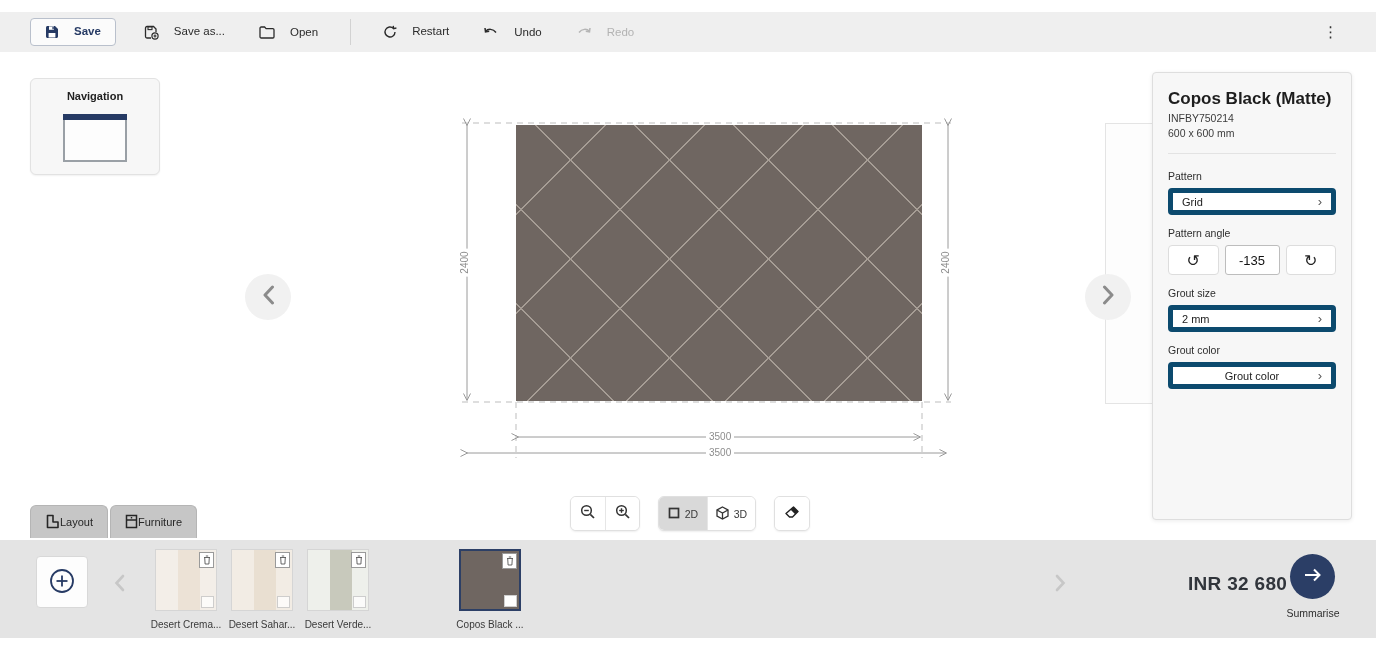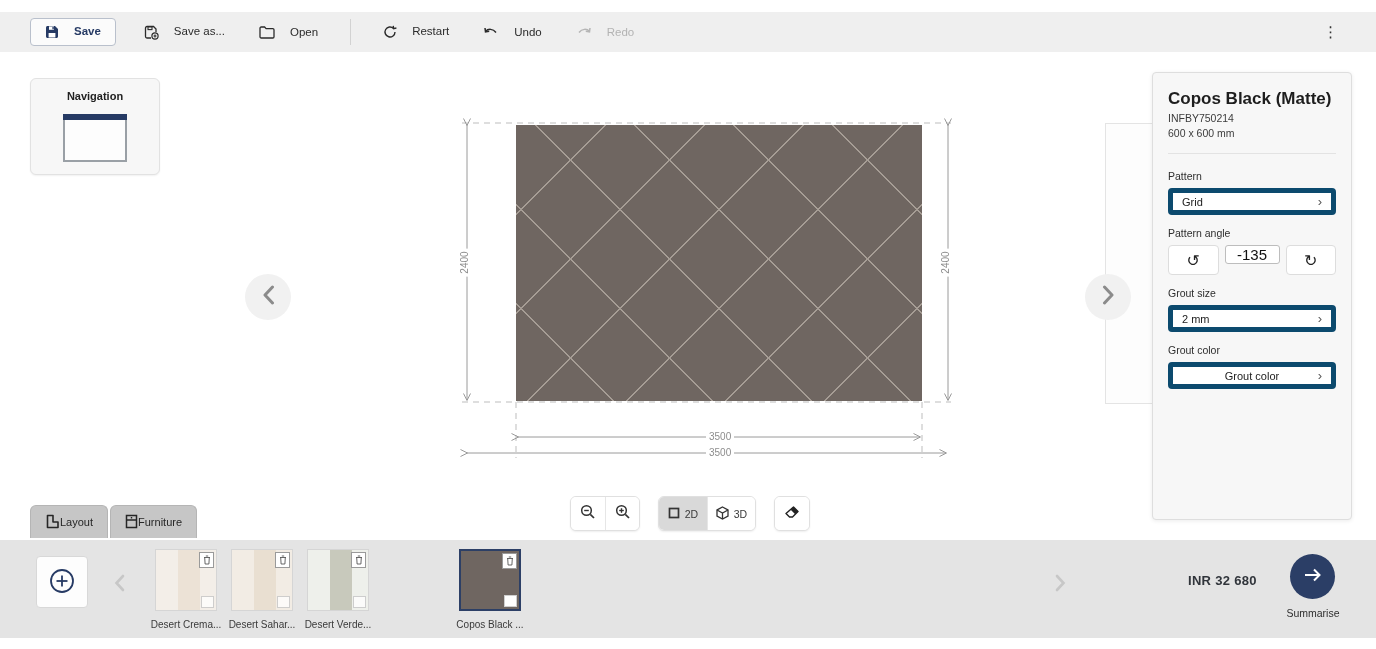--- a/index.html
+++ b/index.html
@@ -40,21 +40,21 @@
   #sidebar .sb-title { font-size:17px; font-weight:bold; color:#1e1e1e; }
   #sidebar .sb-sub { font-size:10.5px; color:#3c3c3c; margin-top:3px; }
   #sidebar .sb-divider { height:1px; background:#e3e3e3; margin:14px 0 16px; }
   .sb-label { font-size:10.5px; color:#2e2e2e; margin:12px 0 6px; }
   .sb-select { height:27px; background:#fff; border:5px solid #0c4a6e; border-radius:4px; display:flex; align-items:center; padding:0 9px; font-size:11px; color:#222; cursor:pointer; }
   .sb-select .chev { margin-left:auto; color:#555; font-size:13px; line-height:1; }
   .sb-select.centered { justify-content:center; position:relative; }
   .sb-select.centered .chev { position:absolute; right:9px; margin:0; }
   #angle-row { display:flex; gap:6px; }
   .rot-btn { width:55px; height:30px; background:#fff; border:1px solid #ddd; border-radius:4px; display:flex; align-items:center; justify-content:center; font-size:16px; color:#222; cursor:pointer; }
-  #angle-input { width:55px; height:19px; border:1px solid #bdbdbd; border-radius:3px; text-align:center; font-size:15px; font-family:inherit; color:#111; background:#fff; }
+  #angle-input { width:55px; height:30px; border:1px solid #bdbdbd; border-radius:3px; text-align:center; font-size:13px; font-family:inherit; color:#111; background:#fff; }
 
   
   #view-controls { position:absolute; left:570px; top:444px; display:flex; gap:18px; align-items:center; }
   .vc-group { display:flex; background:#fff; border:1px solid #e0e0e0; border-radius:6px; box-shadow:0 1px 2px rgba(0,0,0,.07); overflow:hidden; }
   .vc-btn { width:34px; height:33px; display:flex; align-items:center; justify-content:center; cursor:pointer; background:#fff; border:none; }
   .vc-btn + .vc-btn { border-left:1px solid #e6e6e6; }
   .vc-mode { width:48px; display:flex; gap:5px; align-items:center; justify-content:center; font-size:10.5px; color:#3a3a3a; }
   .vc-mode.active { background:#d9d9d9; }
 
   
@@ -68,21 +68,21 @@
   .tray-chev { position:absolute; top:34px; color:#c7c7c7; cursor:default; }
   #tray-chev-left { left:114px; }
   #tray-chev-right { left:1055px; }
   .thumb { position:absolute; top:9px; width:76px; cursor:pointer; }
   .thumb-body { position:relative; width:62px; height:62px; margin:0 auto; border:1px solid #d5d5d5; }
   .thumb.selected .thumb-body { border:2px solid #2c3f66; }
   .thumb-band { position:absolute; left:36%; top:0; width:38%; height:100%; }
   .thumb-trash { position:absolute; right:2px; top:2px; width:15px; height:16px; background:#fff; border:1px solid #9a9a9a; display:flex; align-items:center; justify-content:center; cursor:pointer; }
   .thumb-corner { position:absolute; right:2px; bottom:2px; width:13px; height:12px; background:rgba(255,255,255,.75); border:1px solid rgba(160,160,160,.5); }
   .thumb-label { margin-top:8px; text-align:center; font-size:10px; color:#3a3a3a; white-space:nowrap; }
-  #price { position:absolute; left:1188px; top:33px; font-size:13px; font-weight:bold; color:#31353b; letter-spacing:.3px; }
+  #price { position:absolute; left:1188px; top:33px; font-size:19px; font-weight:bold; color:#31353b; letter-spacing:.3px; }
   #summarise-btn { position:absolute; left:1290px; top:14px; width:45px; height:45px; border-radius:50%; background:#2b3e66; display:flex; align-items:center; justify-content:center; cursor:pointer; border:none; }
   #summarise-label { position:absolute; left:1266px; top:67px; width:94px; text-align:center; font-size:10.5px; color:#2e2e2e; }
 
   svg.overlay { position:absolute; left:0; top:0; pointer-events:none; }
 </style>
 </head>
 <body>
 
 <div id="toolbar">
   <button id="save-btn" class="tb-btn">

